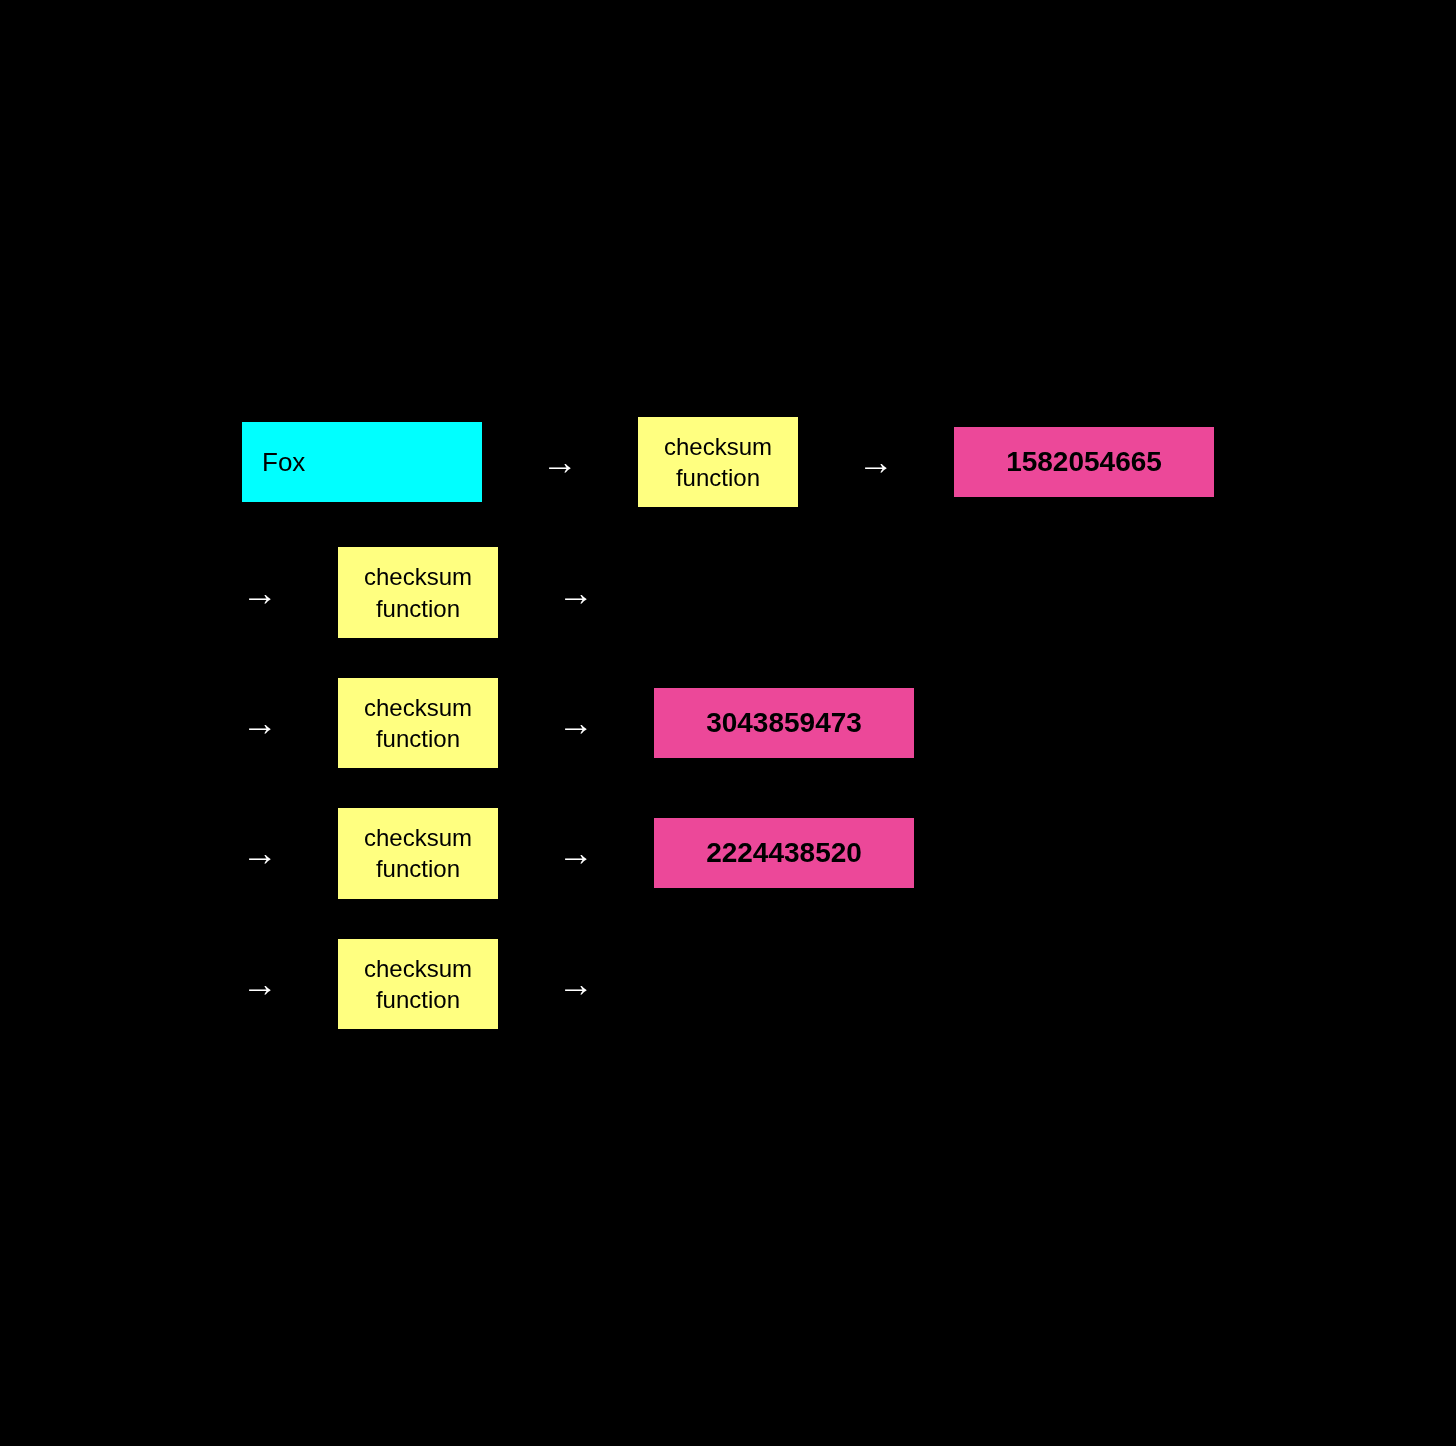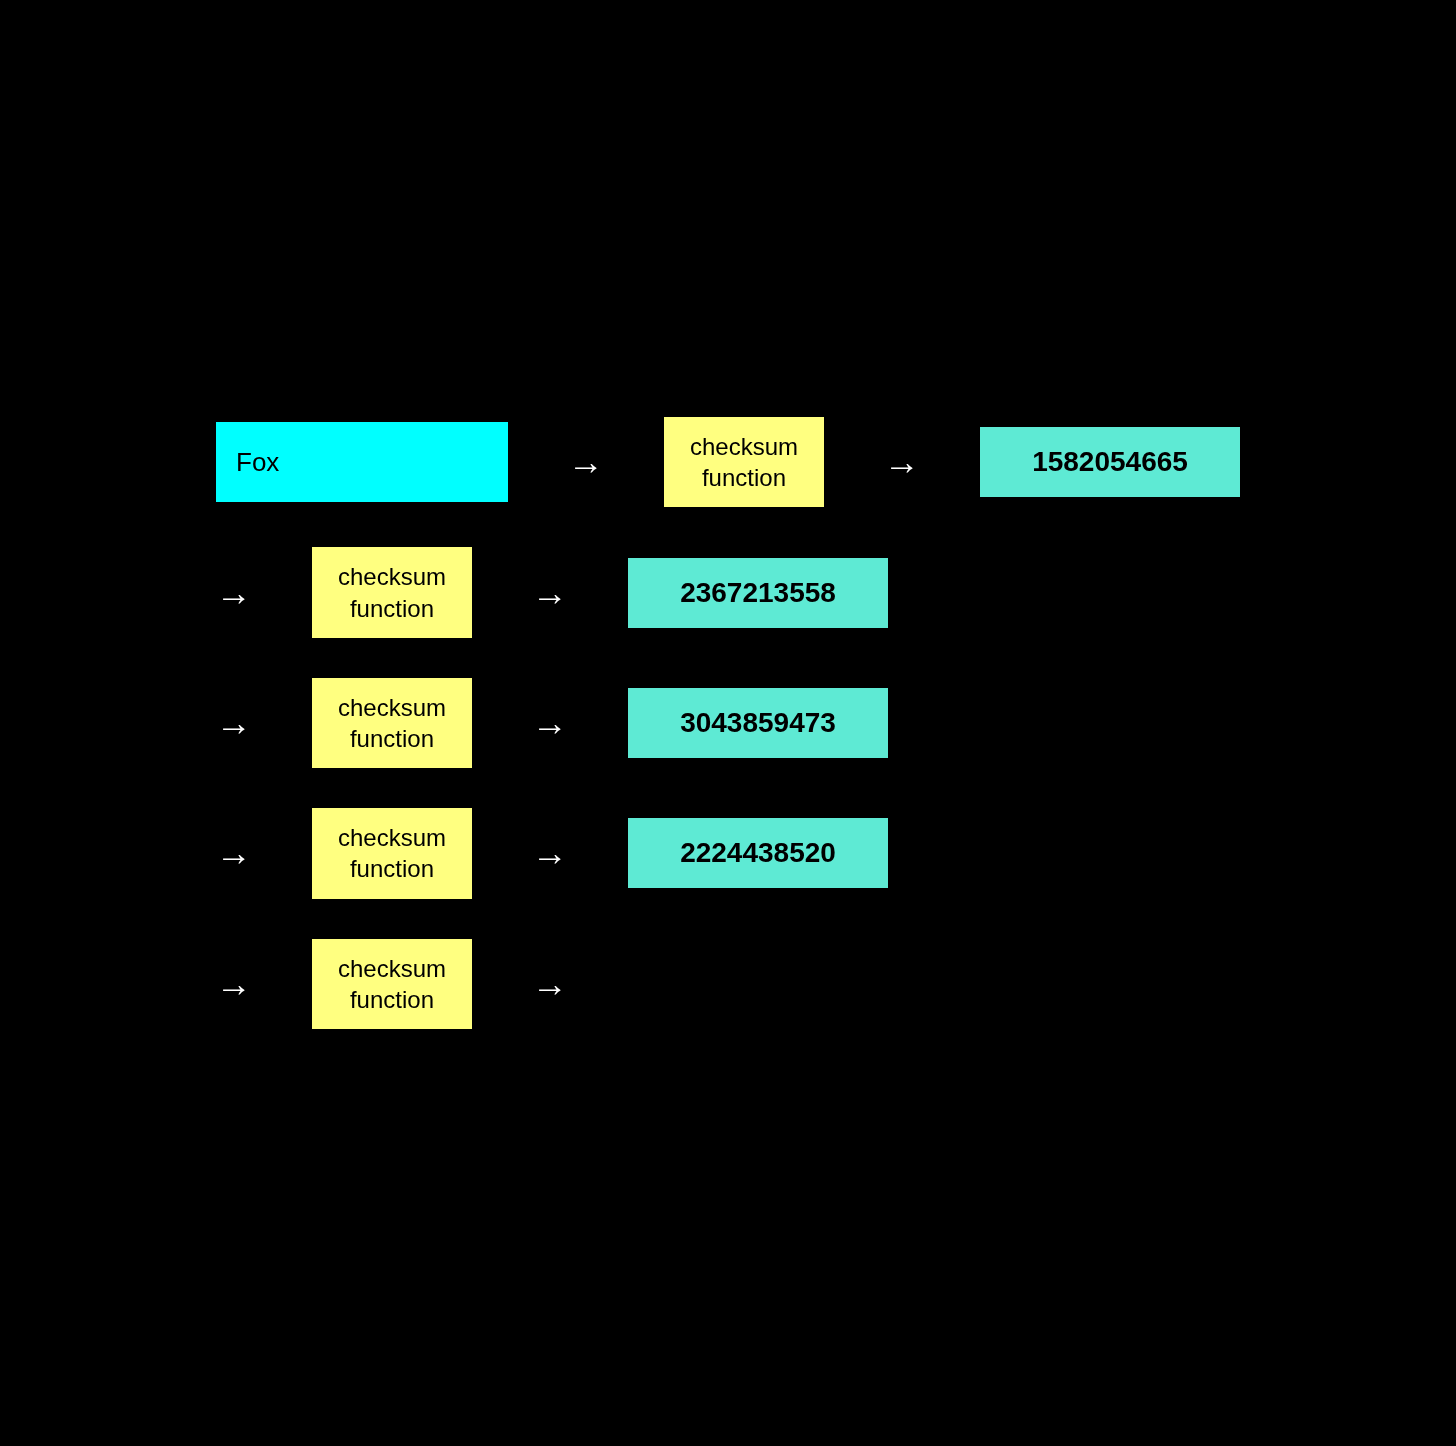--- a/index.html
+++ b/index.html
@@ -23,21 +23,21 @@
 
     .row {
       display: flex;
       align-items: center;
       gap: 60px;
     }
 
     .input-box {
       background: #00ffff;
       padding: 18px 20px;
-      width: 292px;
+      width: 240px;
       min-height: 110px;
       font-size: 26px;
       font-weight: normal;
       color: #000;
       display: flex;
       align-items: center;
       line-height: 1.35;
     }
 
     .input-box.single-line {
@@ -59,21 +59,21 @@
       font-size: 24px;
       color: #000;
       display: flex;
       align-items: center;
       justify-content: center;
       text-align: center;
       line-height: 1.3;
     }
 
     .output-box {
-      background: #5eead4;
+      background: #ec4899;
       padding: 18px 22px;
       width: 260px;
       min-height: 70px;
       font-size: 28px;
       font-weight: bold;
       color: #000;
       display: flex;
       align-items: center;
       justify-content: center;
     }
@@ -96,23 +96,20 @@
       <span>1582054665</span>
     </div>
   </div>
 
   <div class="row">
     <div class="arrow">→</div>
     <div class="checksum-box">
       <span>checksum<br>function</span>
     </div>
     <div class="arrow">→</div>
-    <div class="output-box">
-      <span>2367213558</span>
-    </div>
   </div>
 
   <div class="row">
     <div class="arrow">→</div>
     <div class="checksum-box">
       <span>checksum<br>function</span>
     </div>
     <div class="arrow">→</div>
     <div class="output-box">
       <span>3043859473</span>

